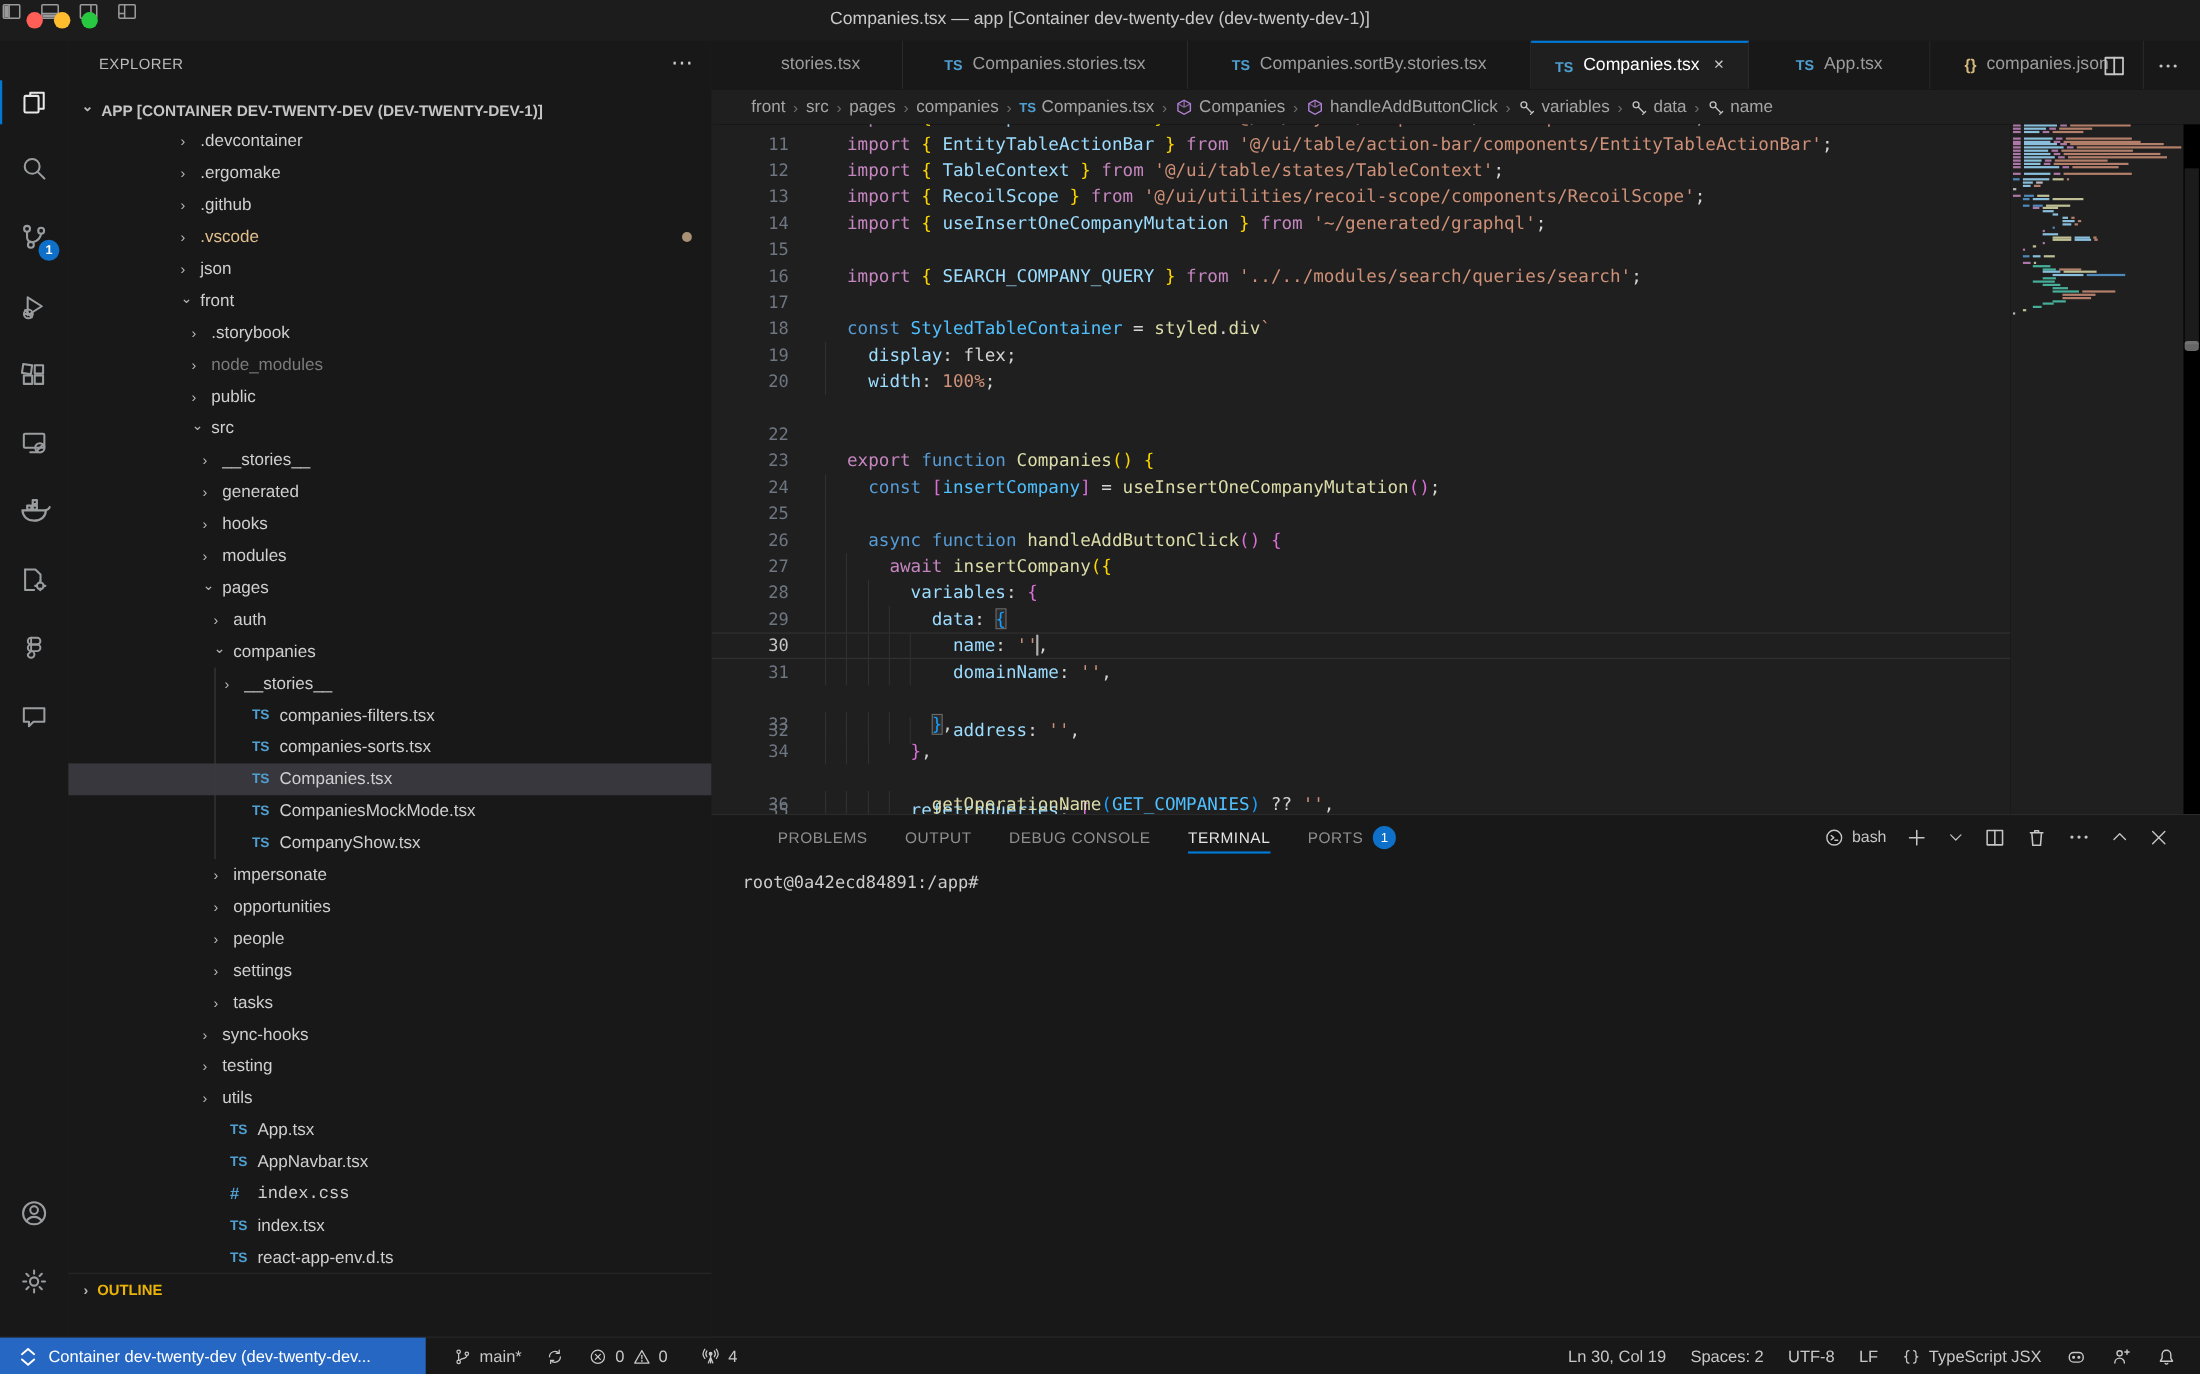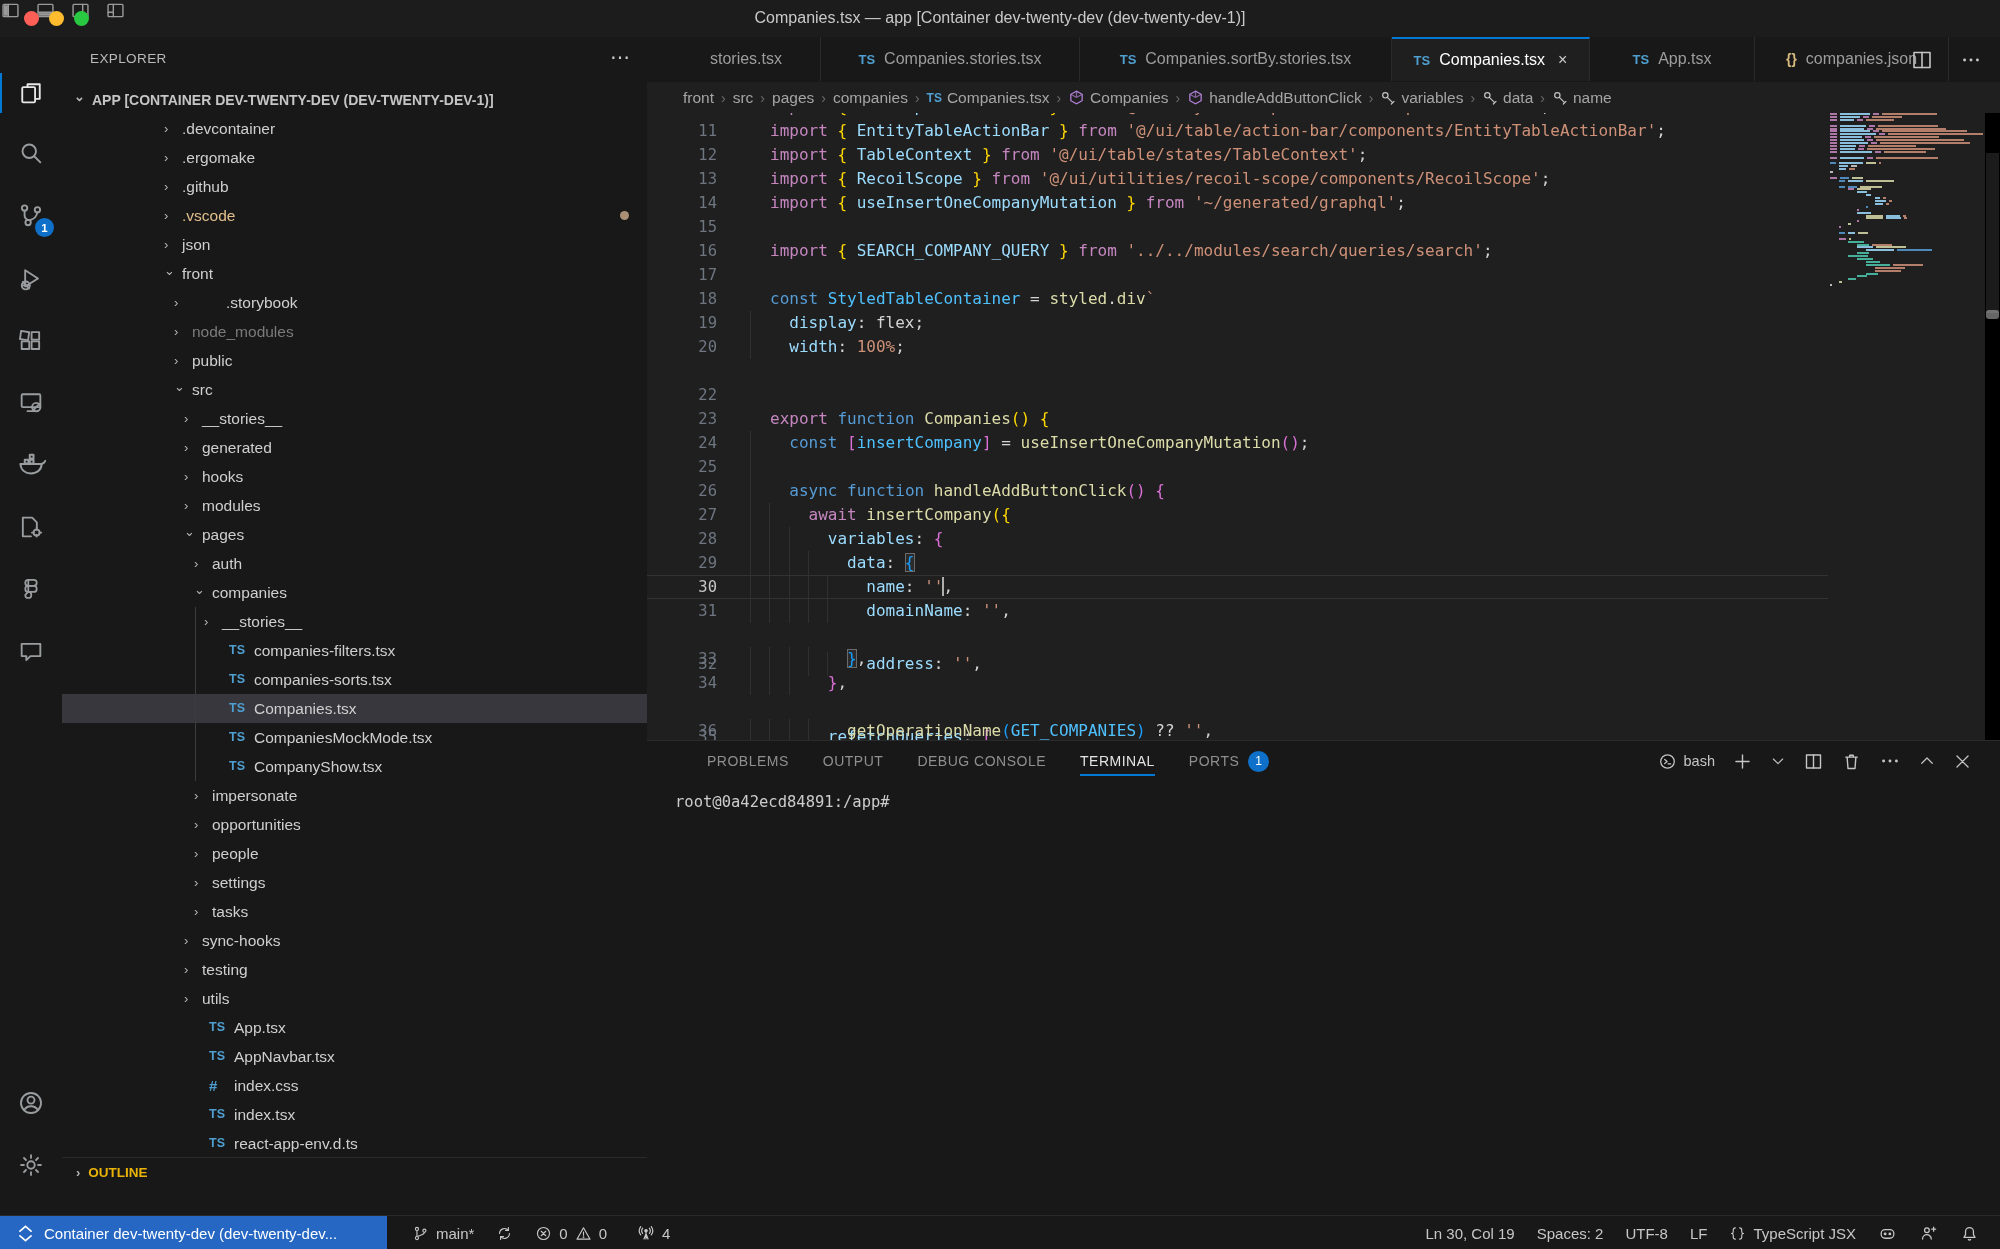--- a/index.html
+++ b/index.html
@@ -270,21 +270,21 @@
       <div class="trow" style="top: 116px;">
         <span class="chev chev-c" style="left: 102px; position: absolute;"></span>
         <span class="nm" style="left: 120px;">json</span>
       </div>
       <div class="trow" style="top: 145px;">
         <span class="chev chev-o" style="left: 102px; position: absolute;"></span>
         <span class="nm" style="left: 120px;">front</span>
       </div>
       <div class="trow" style="top: 174px;">
         <span class="chev chev-c" style="left: 112px; position: absolute;"></span>
-        <span class="nm" style="left: 130px; margin-left: 34px;">.storybook</span>
+        <span class="nm" style="left: 130px;">.storybook</span>
       </div>
       <div class="trow" style="top: 203px;">
         <span class="chev chev-c" style="left: 112px; position: absolute;"></span>
         <span class="nm git-ign" style="left: 130px;">node_modules</span>
       </div>
       <div class="trow" style="top: 232px;">
         <span class="chev chev-c" style="left: 112px; position: absolute;"></span>
         <span class="nm" style="left: 130px;">public</span>
       </div>
       <div class="trow" style="top: 261px;">
@@ -378,21 +378,21 @@
       <div class="trow" style="top: 899px;">
         <span class="fic" style="left: 147px;">TS</span>
         <span class="nm" style="left: 172px;">App.tsx</span>
       </div>
       <div class="trow" style="top: 928px;">
         <span class="fic" style="left: 147px;">TS</span>
         <span class="nm" style="left: 172px;">AppNavbar.tsx</span>
       </div>
       <div class="trow" style="top: 957px;">
         <span class="fic" style="left: 147px; font-size: 15px;">#</span>
-        <span class="nm" style="left: 172px;">index.css</span>
+        <span class="nm" style="left: 172px; font-family: Liberation Mono, monospace;">index.css</span>
       </div>
       <div class="trow" style="top: 986px;">
         <span class="fic" style="left: 147px;">TS</span>
         <span class="nm" style="left: 172px;">index.tsx</span>
       </div>
       <div class="trow" style="top: 1015px;">
         <span class="fic" style="left: 147px;">TS</span>
         <span class="nm" style="left: 172px;">react-app-env.d.ts</span>
       </div>
       <div id="tree-guide" style="top: 493px; height: 174px;"></div>

